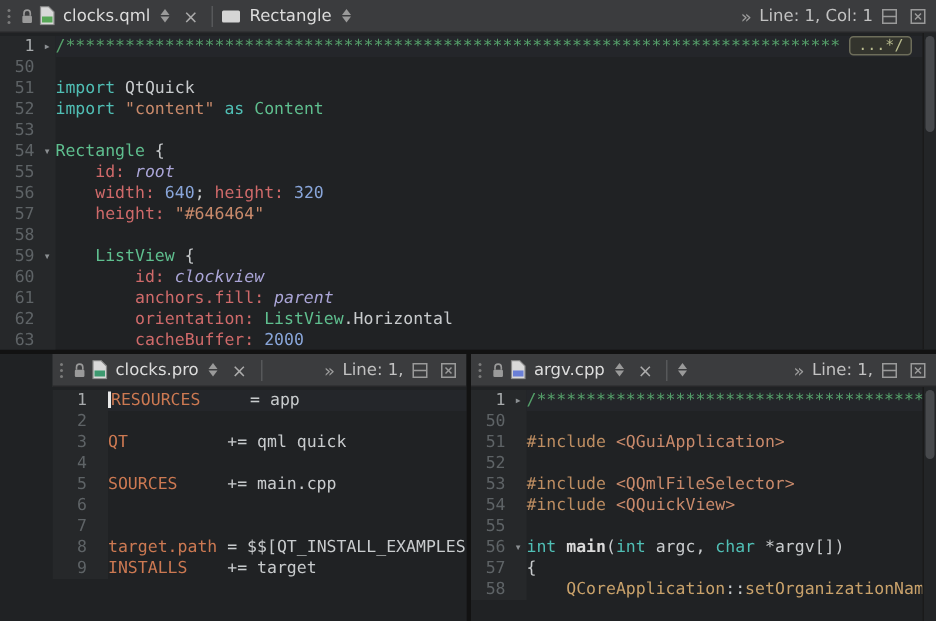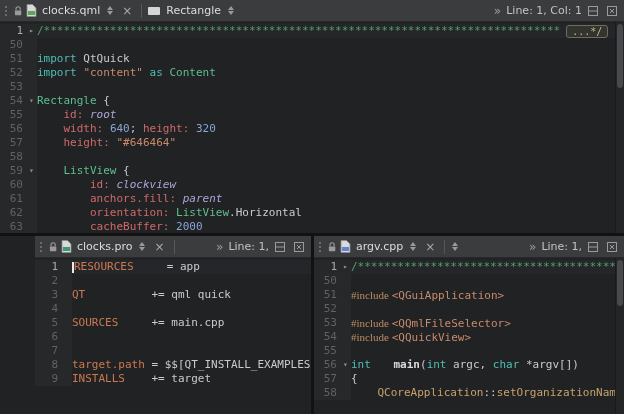--- a/index.html
+++ b/index.html
@@ -46,23 +46,23 @@
   .caret { display:inline-block; width:2px; height:11px; background:#E9E9E9; vertical-align:middle; }
 
   .tok-def     { color:#C8CBCD; }
   .tok-kw      { color:#50BFB5; }
   .tok-type    { color:#5FBF8F; }
   .tok-prop    { color:#CF6A6A; }
   .tok-str     { color:#C98A6B; }
   .tok-num     { color:#88A5D9; }
   .tok-idval   { color:#ABA6D8; font-style:italic; }
   .tok-comment { color:#55A06A; }
-  .tok-pp      { color:#BE8E62;font-family:Liberation Serif, serif; }
+  .tok-pp      { color:#BE8E62; }
   .tok-var     { color:#CC7952; }
-  .tok-fn      { color:#DADADA; font-weight:bold;margin-left:16px; }
+  .tok-fn      { color:#DADADA; font-weight:bold; }
   .tok-member  { color:#C9A26B; }
 
   .fold-box { display:inline-block; margin-left:6px; padding:0 5px; height:13px; line-height:12px;
               border:1px solid #6d6d5a; border-radius:3px; background:#33342d; color:#B9BC8F;
               font-size:10px; vertical-align:middle; }
 
   .scrollbar { position:absolute; top:0; right:0; width:9px; height:100%;
                background:#232527; border-left:1px solid #1a1a1a; }
   .scrollbar .thumb { position:absolute; left:1px; right:1px; background:#47494C; border-radius:3px; }
 </style>

